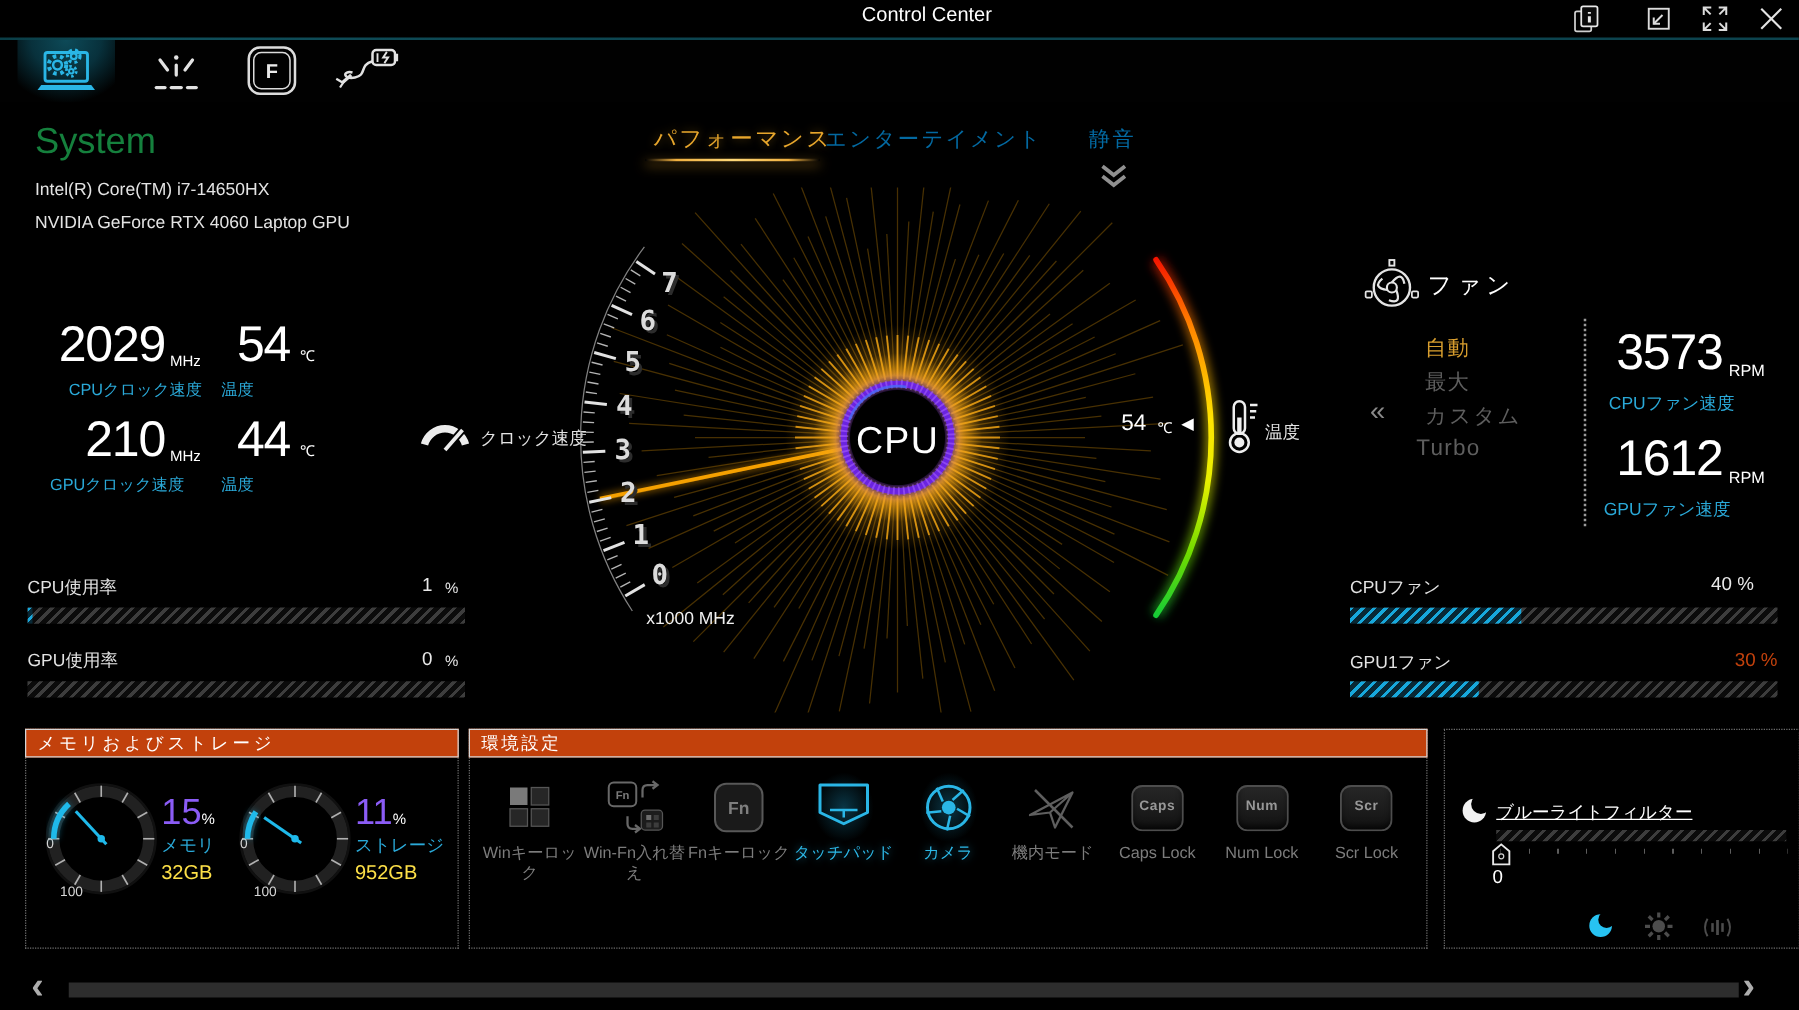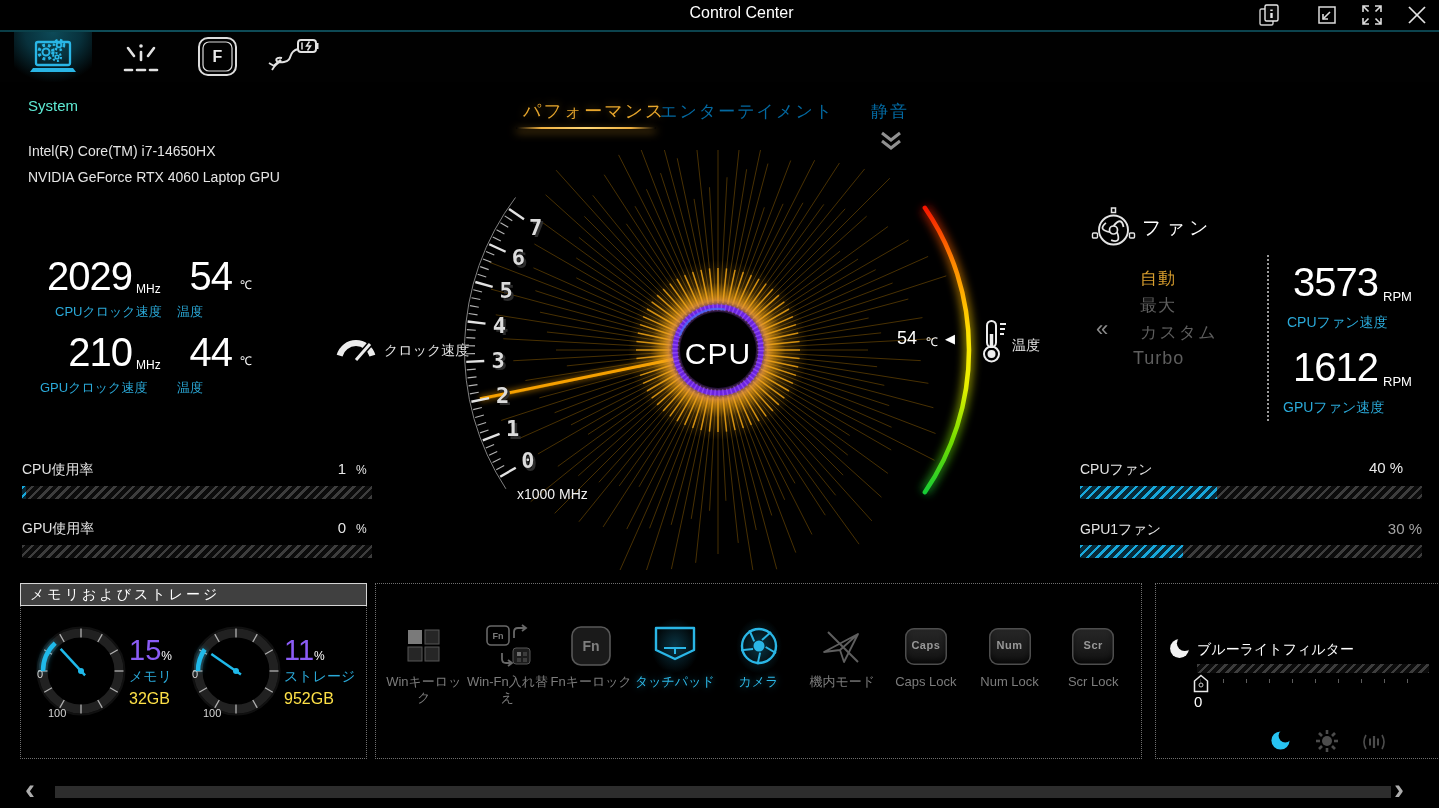--- a/index.html
+++ b/index.html
@@ -9,38 +9,38 @@
   
   .titlebar{position:absolute;left:0;top:0;width:100%;height:30px;background:#000;}
   .tb-title{position:absolute;left:0;right:0;top:4px;text-align:center;font-size:16px;color:#fff;}
   .tb-btn{position:absolute;top:0;width:42px;height:30px;display:flex;align-items:center;justify-content:center;cursor:pointer;}
   .accent-line{position:absolute;left:0;top:30px;width:100%;height:2px;background:linear-gradient(90deg,#0a3d46,#0f4e5a 8%,#0c434e 40%,#0c434e 100%);}
   
   .nav{position:absolute;left:0;top:32px;width:100%;height:50px;background:#010101;}
   .nav-item{position:absolute;top:0;height:50px;display:flex;align-items:center;justify-content:center;cursor:pointer;}
   .nav-item.active{background:radial-gradient(90% 130% at 50% 0%,#0d4a58 0%,#08313c 40%,rgba(0,0,0,0) 78%);}
   
-  .sys-title{font-size:15px;font-weight:300;color:#5eead4;}
+  .sys-title{font-size:29px;font-weight:300;color:#15803d;}
   .sys-sub{font-size:14px;color:#e4e4e4;}
   
   .tab-active{font-size:18px;letter-spacing:2px;color:#e7a62c;text-shadow:0 0 8px rgba(230,160,30,.45);cursor:pointer;}
   .tab-idle{font-size:17px;letter-spacing:2px;color:#0369a1;cursor:pointer;}
   .tab-underline{height:2px;background:linear-gradient(90deg,rgba(240,170,40,0),#f0b040 18%,#ffd878 50%,#f0b040 82%,rgba(240,170,40,0));box-shadow:0 3px 9px rgba(240,170,40,.75);border-radius:2px;}
   
   .num-big{font-size:40px;font-weight:200;color:#fff;text-align:right;letter-spacing:-1px;line-height:1;}
   .unit-sm{font-size:12px;color:#fff;}
   .cyan{color:#2aa9d8;}
   .lbl13{font-size:13px;}
   .lbl14{font-size:14px;color:#e3e3e3;}
   
   .hatch{background:repeating-linear-gradient(135deg,#3d3d3d 0 2.5px,#0b0b0b 2.5px 6.5px);height:13px;position:absolute;overflow:hidden;}
   .hatch-fill{position:absolute;left:0;top:0;bottom:0;background:repeating-linear-gradient(135deg,#17a8dc 0 2.5px,#082835 2.5px 6.5px);}
   
   .panel{position:absolute;border:1px dotted #6f6f6f;background:#000;}
-  .panel-header{position:absolute;left:-1px;top:-1px;right:-1px;height:21px;border:1px solid #d5d5d5;background:#404040;color:#fff;font-size:14px;line-height:20px;padding-left:9px;letter-spacing:3px;}
+  .panel-header{position:absolute;left:-1px;top:-1px;right:-1px;height:21px;border:1px solid #d5d5d5;background:#c2410c;color:#fff;font-size:14px;line-height:20px;padding-left:9px;letter-spacing:3px;}
   
   .env-row{position:absolute;left:6px;right:6px;top:34px;display:flex;}
   .env-item{flex:1;display:flex;flex-direction:column;align-items:center;color:#7c7c7c;font-size:13px;text-align:center;cursor:pointer;line-height:1.25;}
   .env-icon{height:56px;display:flex;align-items:center;justify-content:center;}
   .env-item.active{color:#2db9e8;text-shadow:0 0 7px rgba(40,180,230,.6);}
   .env-item.active .env-icon{background:radial-gradient(closest-side,rgba(25,140,180,.38),rgba(0,0,0,0));border-radius:50%;}
   .keycap{width:42px;height:37px;border-radius:9px;background:linear-gradient(180deg,#272727,#121212);box-shadow:inset 0 0 0 1.5px #4d4d4d,inset 0 -4px 6px rgba(0,0,0,.8);display:flex;align-items:center;justify-content:center;font-size:11px;font-weight:bold;color:#989898;letter-spacing:.5px;}
   
   .mem-pct-num{font-size:29px;font-weight:200;color:#8b5cf6;}
   .mem-pct-unit{font-size:12px;color:#fff;}
@@ -524,21 +524,21 @@
       <div class="hatch-fill" style="width: 0%;"></div>
     </div>
 
   <div class="abs lbl14" style="left:1080px;top:461px;">CPUファン</div>
   <div class="abs" style="left:1350px;top:459px;width:72px;text-align:center;font-size:15px;color:#e8e8e8;">40 %</div>
   <div class="hatch" style="left:1080px;top:486px;width:342px;">
       <div class="hatch-fill" style="width: 40%;"></div>
     </div>
 
   <div class="abs lbl14" style="left:1080px;top:521px;">GPU1ファン</div>
-  <div class="abs" style="left:1350px;top:520px;width:72px;text-align:right;font-size:15px;color:#a3a3a3;">30 %</div>
+  <div class="abs" style="left:1350px;top:520px;width:72px;text-align:right;font-size:15px;color:#c2410c;">30 %</div>
   <div class="hatch" style="left:1080px;top:545px;width:342px;">
       <div class="hatch-fill" style="width: 30%;"></div>
     </div>
 
   <div class="panel" style="left:20px;top:583px;width:345px;height:174px;">
     <div class="panel-header">メモリおよびストレージ</div>
 
     <svg class="abs" style="left:10px;top:37px;" width="100" height="100" viewBox="0 0 100 100">
       <circle cx="50" cy="50" r="43.5" fill="none" stroke="#101010" stroke-width="2"></circle>
       <circle cx="50" cy="50" r="38" fill="none" stroke="#212121" stroke-width="9"></circle>
@@ -590,20 +590,21 @@
         <circle cx="50" cy="50" r="3" fill="#1fb9ea"></circle>
       </svg>
     <div class="abs" style="left:263px;top:50px;">
       <div><span class="mem-pct-num">11</span><span class="mem-pct-unit">%</span></div>
       <div class="mem-label">ストレージ</div>
       <div class="mem-cap">952GB</div>
     </div>
   </div>
 
   <div class="panel" style="left:375px;top:583px;width:765px;height:174px;">
+    <div class="panel-header" style="letter-spacing:2px;">環境設定</div>
     <div class="env-row">
 
       <div class="env-item">
         <div class="env-icon">
           <svg width="44" height="44" viewBox="0 0 44 44">
             <rect x="6" y="6" width="14" height="14" fill="#7a7a7a"></rect>
             <rect x="23" y="6" width="14" height="14" fill="#262626" stroke="#565656"></rect>
             <rect x="6" y="23" width="14" height="14" fill="#262626" stroke="#565656"></rect>
             <rect x="23" y="23" width="14" height="14" fill="#262626" stroke="#565656"></rect>
           </svg>
@@ -709,21 +710,21 @@
   </div>
 
   <div class="panel" style="left:1155px;top:583px;width:283px;height:174px;">
 
     <div class="abs" style="left:12px;top:53px;">
       <svg width="23" height="23" viewBox="0 0 22 22">
         <circle cx="11" cy="11" r="9" fill="#f2f2f2"></circle>
         <circle cx="16" cy="6" r="7.5" fill="#000"></circle>
       </svg>
     </div>
-    <div class="abs" style="left:41px;top:57px;font-size:14px;color:#fff;">ブルーライトフィルター</div>
+    <div class="abs" style="left:41px;top:57px;font-size:14px;color:#fff;text-decoration:underline;">ブルーライトフィルター</div>
 
     <div class="slider-track" style="left:41px;top:80px;width:232px;"></div>
     <div class="slider-ticks" style="left:44px;top:95px;width:230px;"></div>
     <div class="abs" id="bl-handle" style="left:37px;top:90px;">
       <svg width="16" height="19" viewBox="0 0 16 19">
         <path d="M8,1.5 L14.5,7 V17.5 H1.5 V7 Z" fill="rgba(0,0,0,0.5)" stroke="#e8e8e8" stroke-width="1.5"></path>
         <circle cx="8" cy="11" r="2" fill="none" stroke="#cfcfcf" stroke-width="1"></circle>
       </svg>
     </div>
     <div class="abs" style="left:38px;top:109px;font-size:15px;color:#fff;">0</div>

